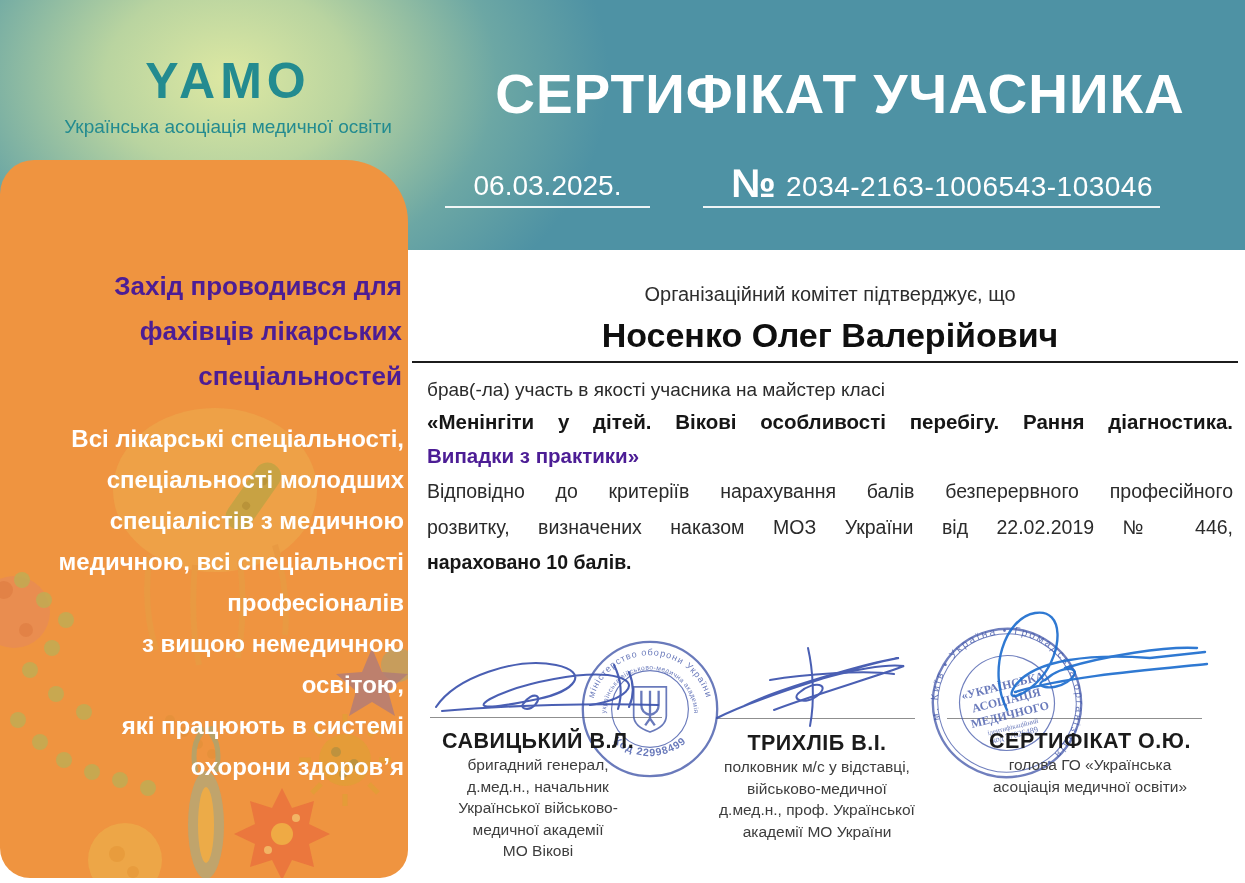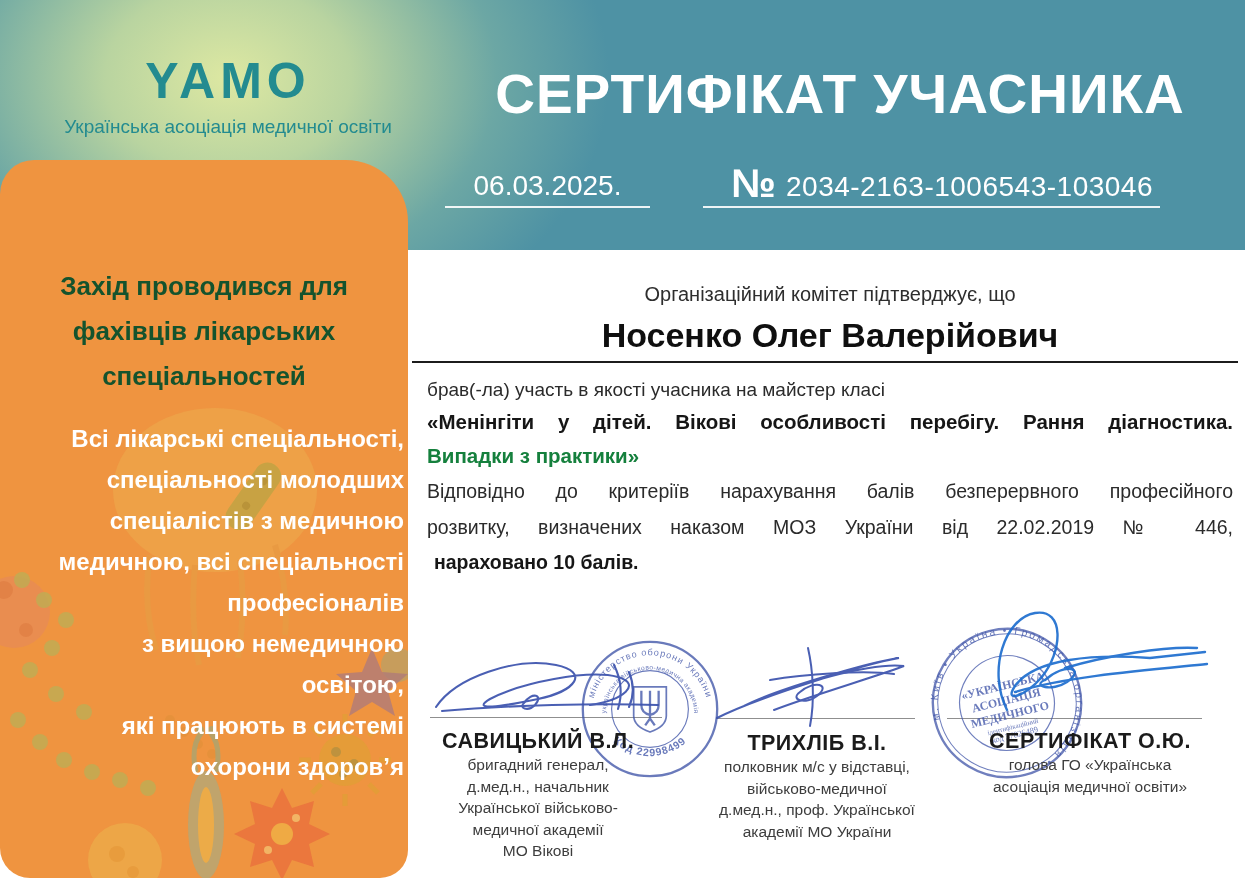--- a/index.html
+++ b/index.html
@@ -20,43 +20,43 @@
         font-size:28px;color:#ffffff;}
   .date-line{position:absolute;left:445px;top:206px;width:205px;height:2px;background:rgba(255,255,255,.9);}
   .num-sign{position:absolute;left:731px;top:161px;font-size:40px;font-weight:800;color:#ffffff;}
   .num{position:absolute;left:786px;top:171px;font-size:28px;letter-spacing:.5px;color:#ffffff;white-space:nowrap;}
   .num-line{position:absolute;left:703px;top:206px;width:457px;height:2px;background:rgba(255,255,255,.9);}
 
   
   .sidebar{position:absolute;left:0;top:160px;width:408px;height:718px;background:#EF9440;
            border-radius:34px 62px 28px 30px;overflow:hidden;z-index:2;}
   .microbes{position:absolute;left:0;top:0;opacity:.55;}
-  .side-p1{position:absolute;left:6px;top:104px;width:396px;text-align:center;color:#14532d;
+  .side-p1{position:absolute;left:6px;top:104px;width:396px;text-align:right;color:#4c1d95;
            font-weight:700;font-size:26px;line-height:45px;}
   .side-p2{position:absolute;left:4px;top:258px;width:400px;text-align:right;color:#ffffff;
            font-weight:700;font-size:24px;line-height:41px;}
 
   
   .main{position:absolute;left:408px;top:250px;width:837px;height:633px;background:#ffffff;
         border-top-left-radius:26px;z-index:1;}
 
   .confirm{position:absolute;left:425px;top:283px;width:810px;text-align:center;
            font-size:20px;color:#2e2e2e;z-index:3;}
   .pname{position:absolute;left:425px;top:316px;width:810px;text-align:center;
          font-size:34px;font-weight:700;color:#0f0f0f;z-index:3;}
   .name-line{position:absolute;left:412px;top:361px;width:826px;border-top:2.5px solid #1c1c1c;z-index:3;}
   .participation{position:absolute;left:427px;top:379px;width:806px;font-size:19px;color:#2b2b2b;z-index:3;}
   .event-l1{position:absolute;left:427px;top:410px;width:806px;font-size:20.5px;font-weight:700;color:#161616;
             text-align:justify;text-align-last:justify;z-index:3;}
-  .event-l2{position:absolute;left:427px;top:444px;width:806px;font-size:20.5px;font-weight:700;color:#15803d;z-index:3;}
+  .event-l2{position:absolute;left:427px;top:444px;width:806px;font-size:20.5px;font-weight:700;color:#4c1d95;z-index:3;}
   .points-l1{position:absolute;left:427px;top:480px;width:806px;font-size:19.5px;color:#2b2b2b;
              text-align:justify;text-align-last:justify;z-index:3;}
   .points-l2{position:absolute;left:427px;top:516px;width:806px;font-size:19.5px;color:#2b2b2b;
              text-align:justify;text-align-last:justify;z-index:3;}
-  .points-l3{position:absolute;left:427px;top:551px;width:806px;font-size:19.5px;font-weight:700;color:#161616;z-index:3;margin-left:7px;}
+  .points-l3{position:absolute;left:427px;top:551px;width:806px;font-size:19.5px;font-weight:700;color:#161616;z-index:3;}
 
   
   .sig-line{position:absolute;height:0;border-top:1.5px solid #8f8f8f;z-index:3;}
   .sig-col{position:absolute;text-align:center;z-index:5;}
   .sig-name{font-size:21.5px;font-weight:800;color:#1b1b1b;letter-spacing:.5px;}
   .sig-title{font-size:15.5px;line-height:21.5px;color:#3d3d3d;}
   .sig-col .sig-title:first-of-type{margin-top:7px;}
 
   .stamp{position:absolute;z-index:4;}
   .stamp2{transform:rotate(-14deg);}

